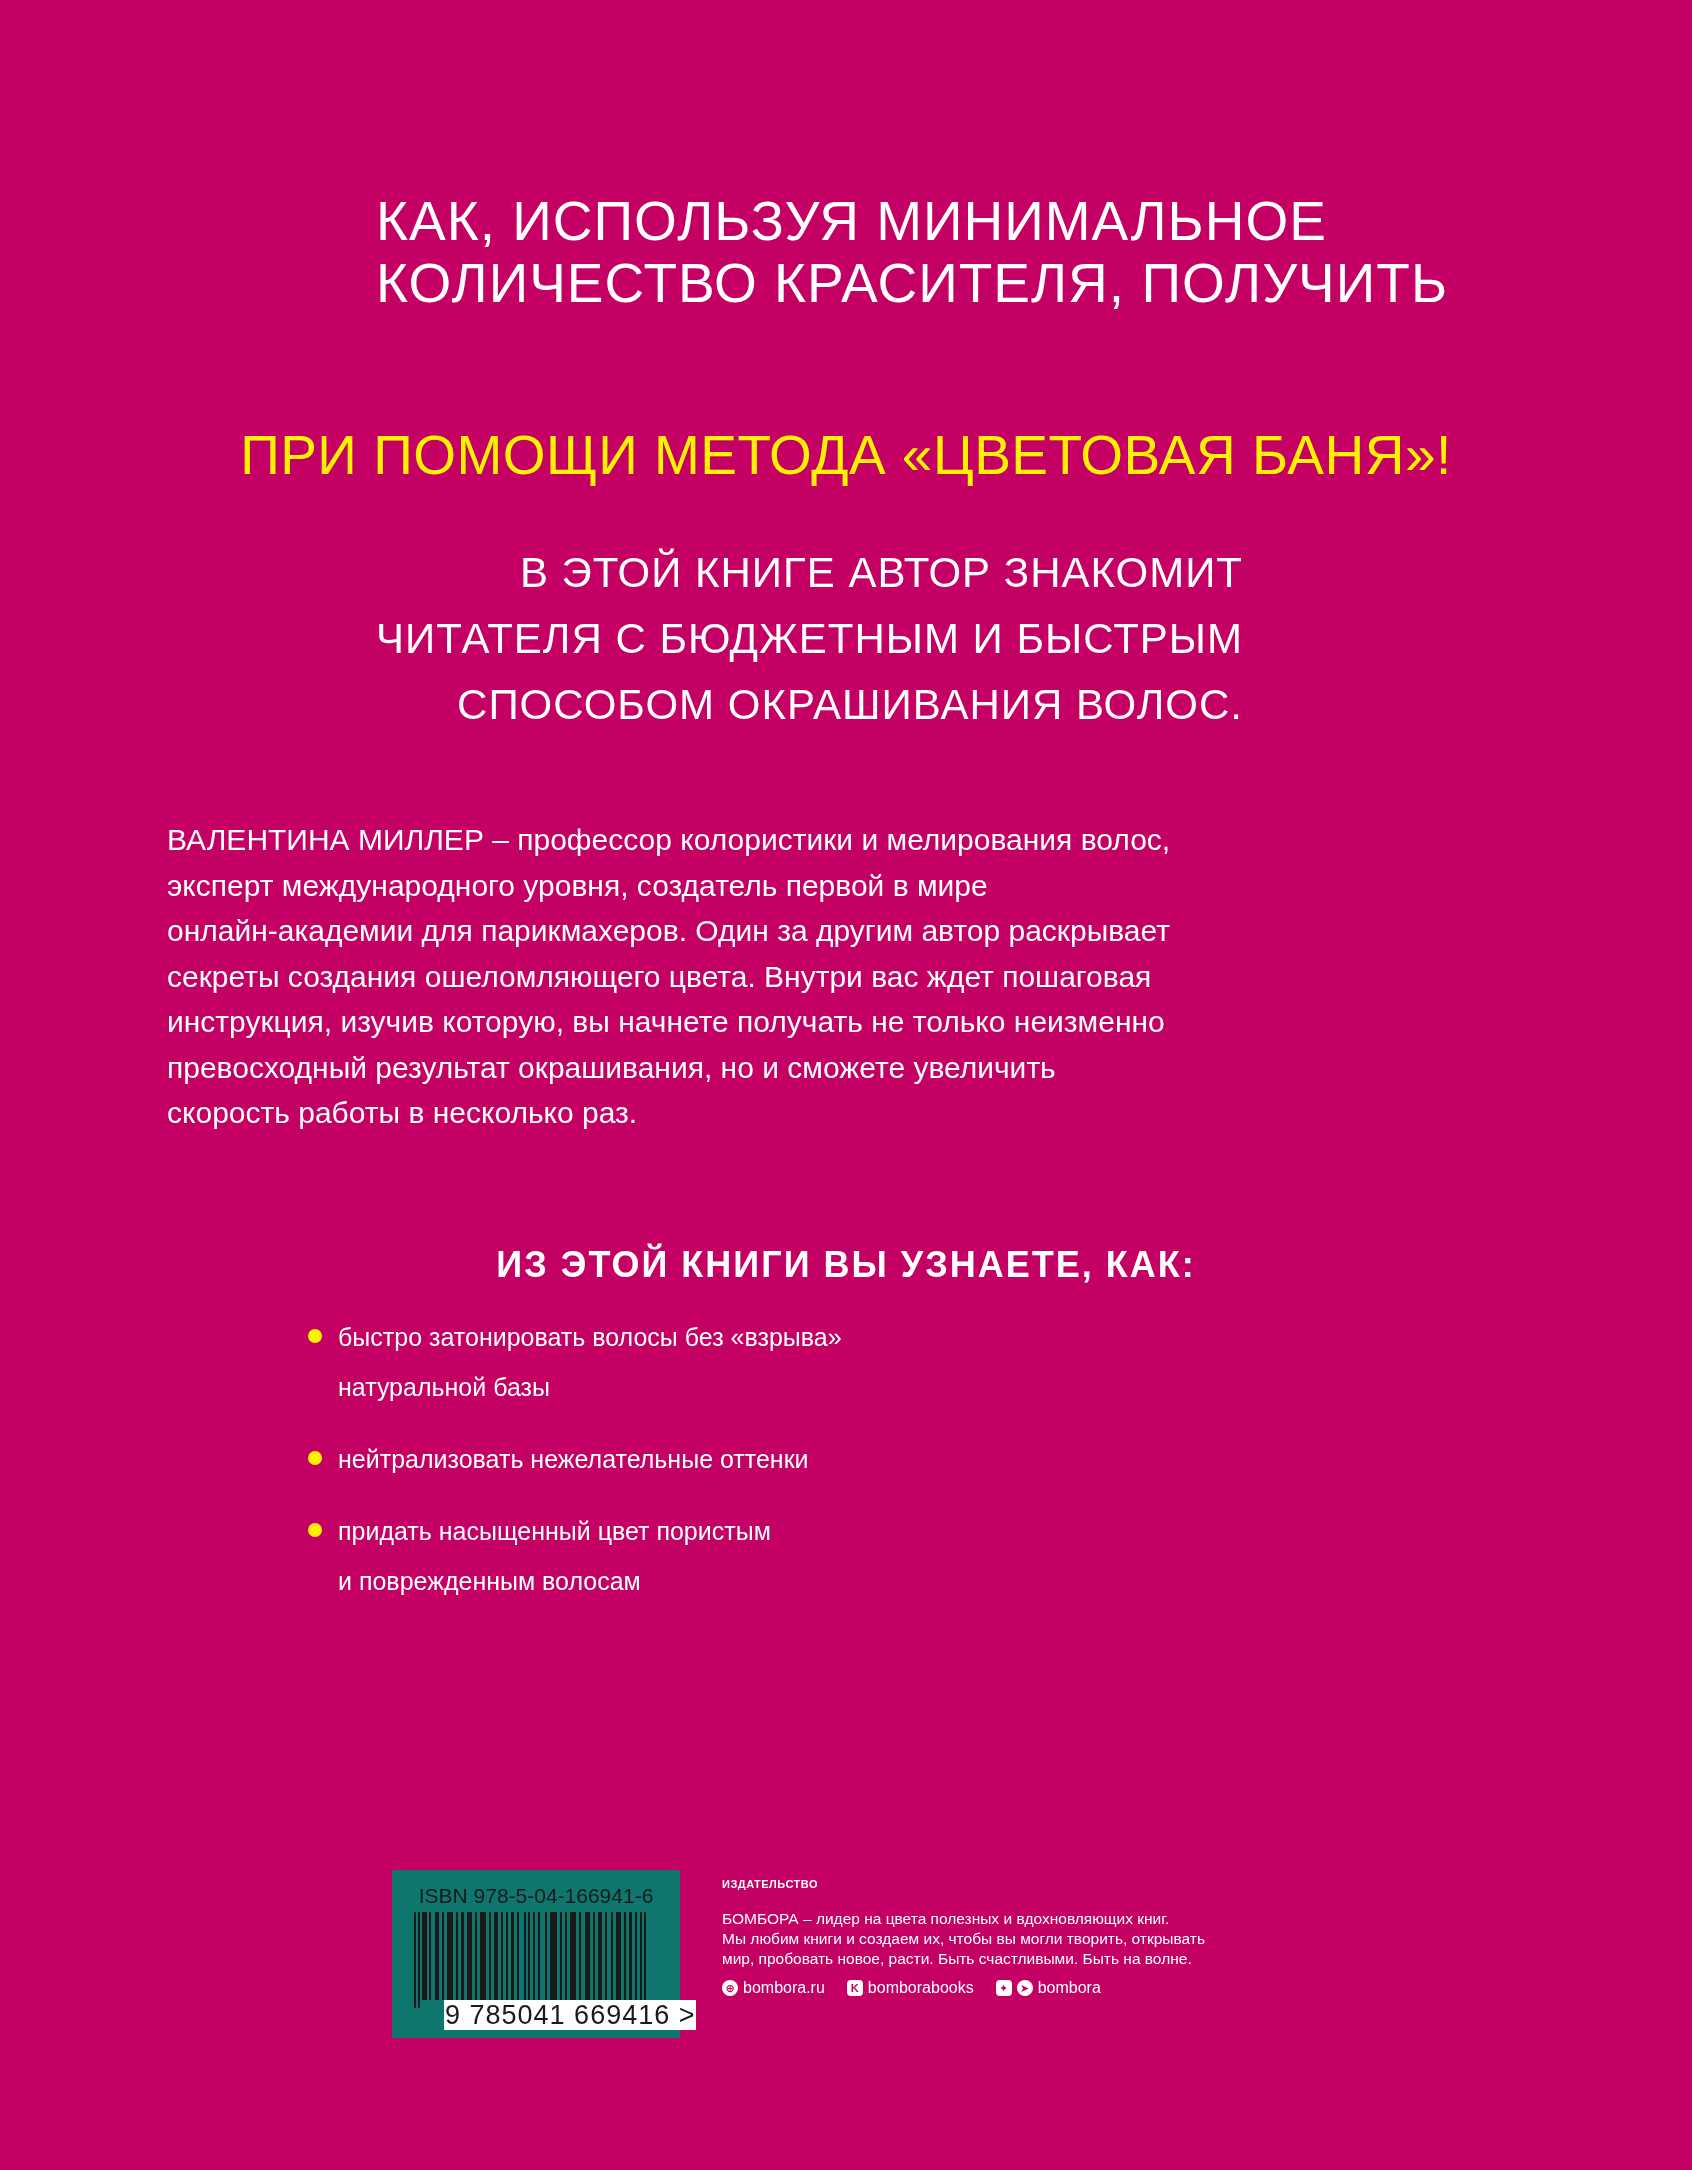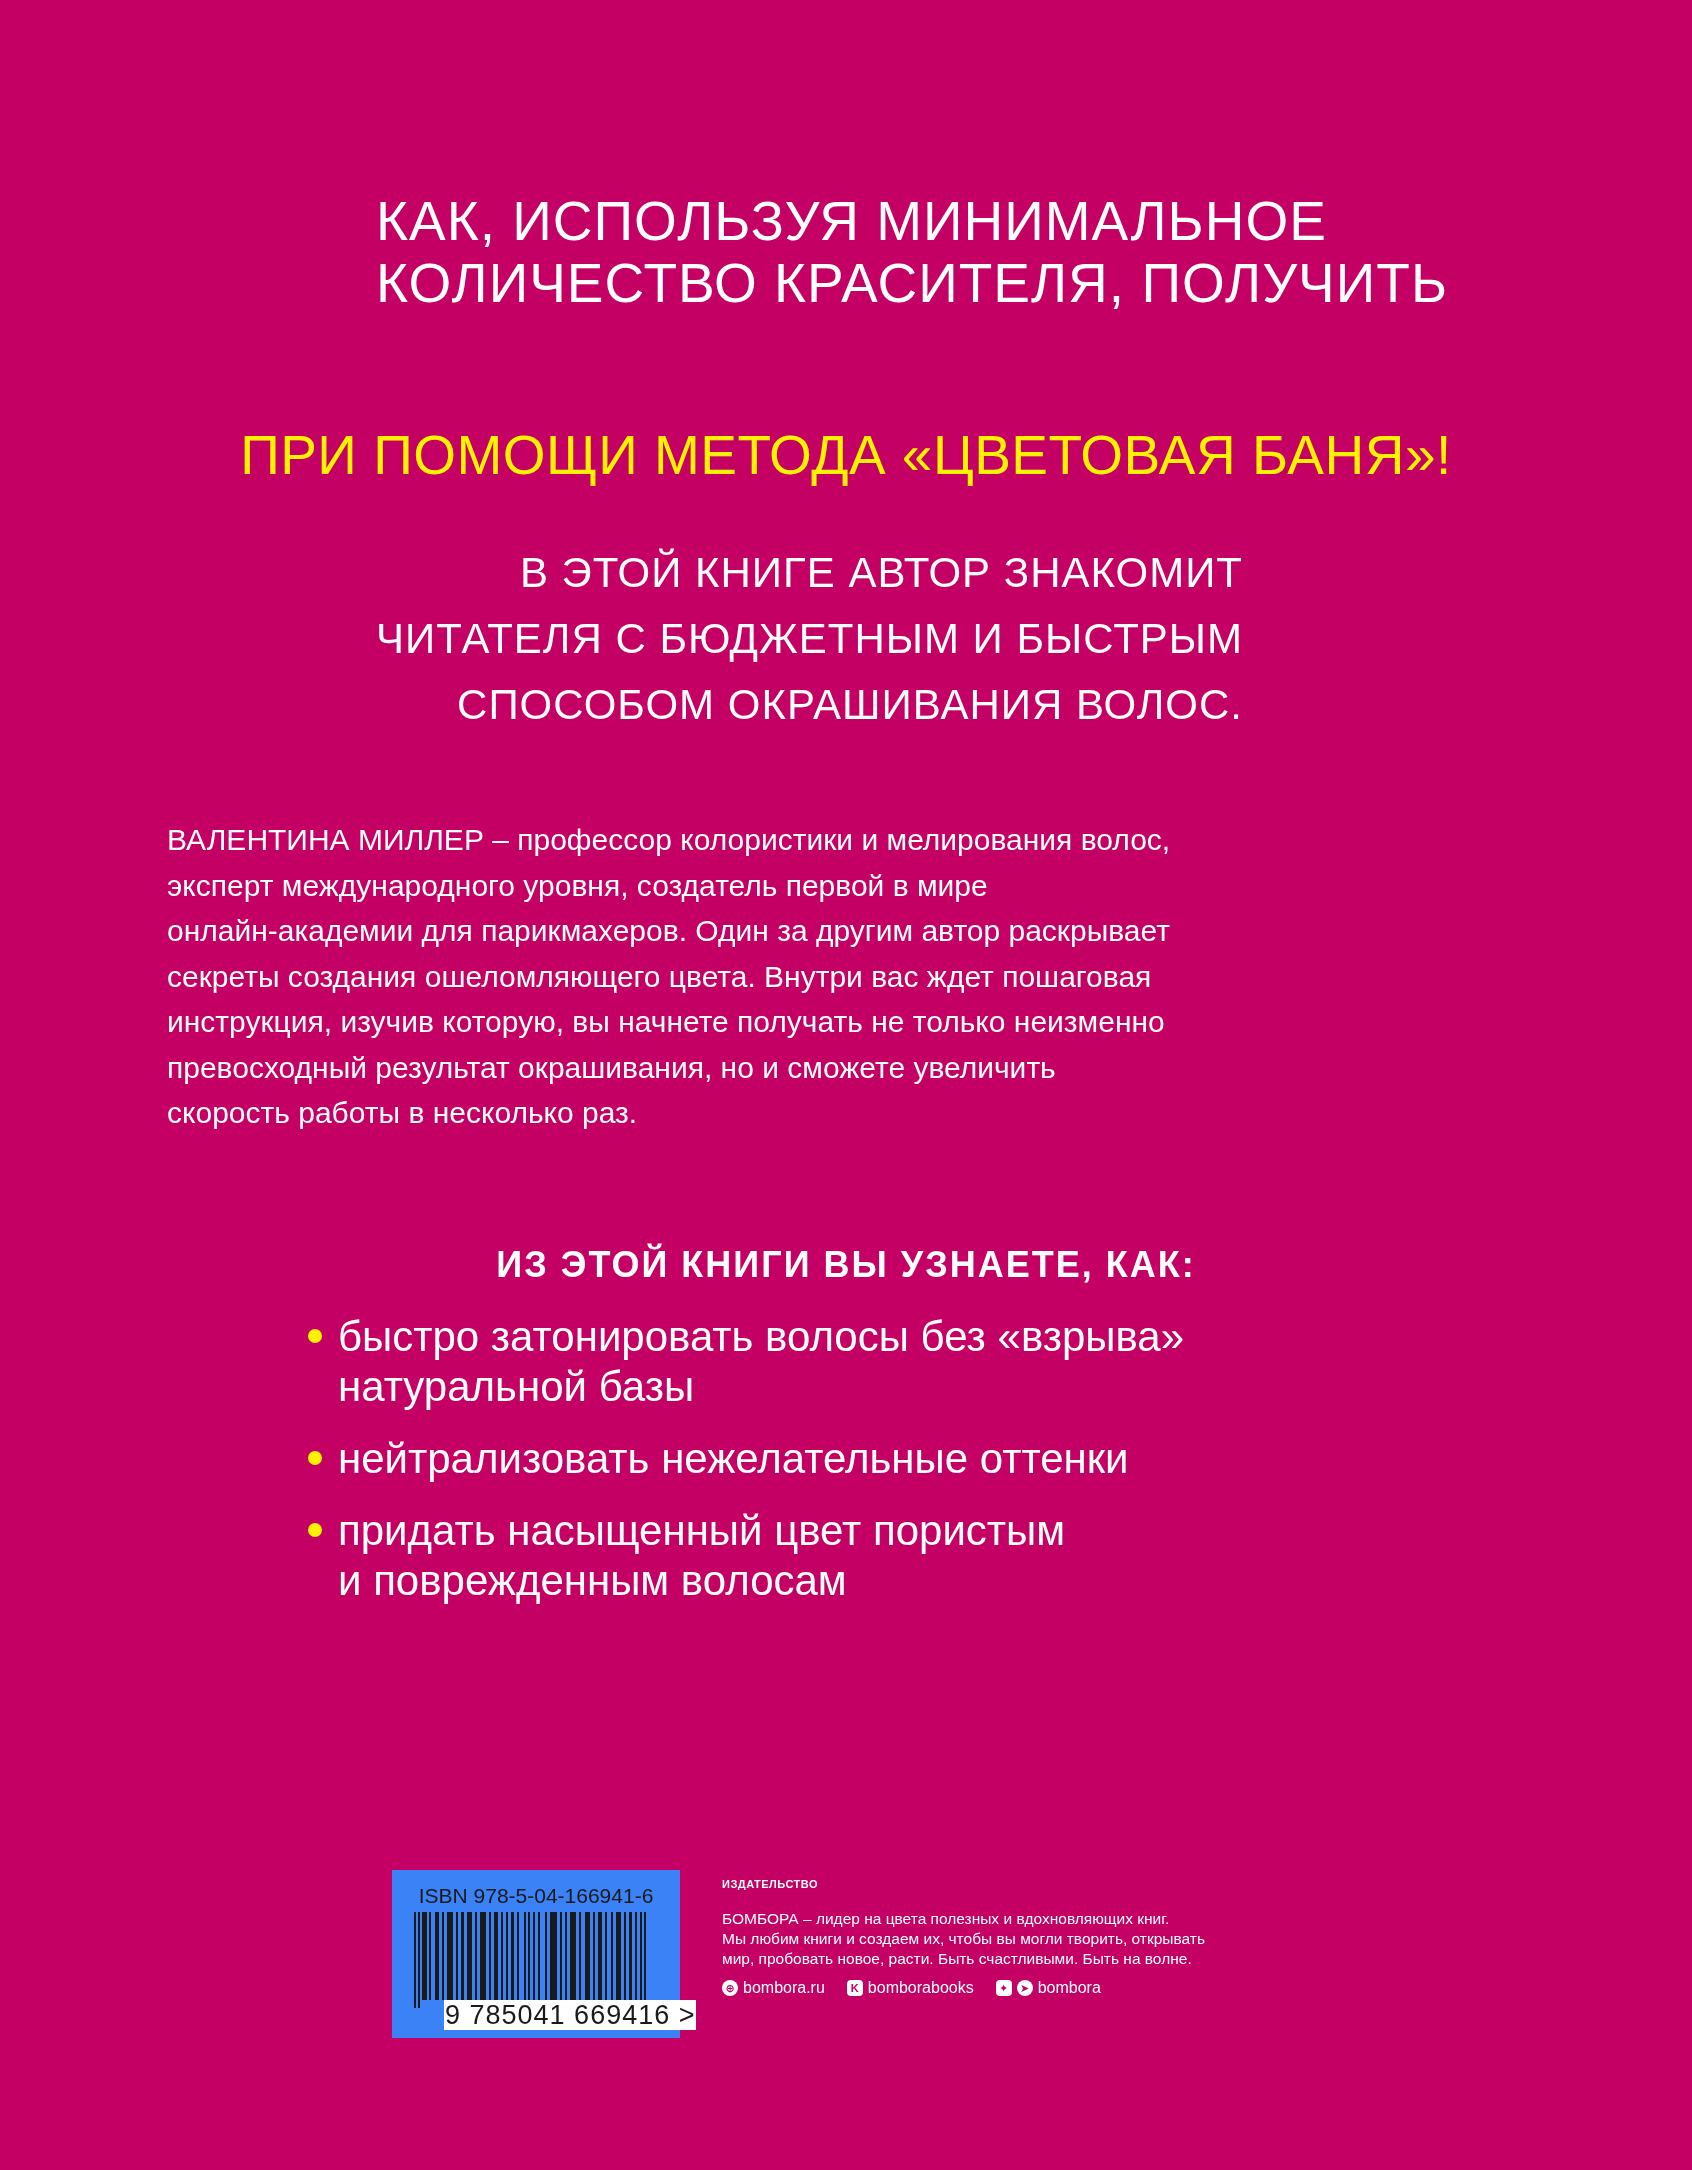--- a/index.html
+++ b/index.html
@@ -81,42 +81,42 @@
       left: 300px;
       top: 1312px;
       width: 1000px;
       margin: 0;
       padding: 0;
       list-style: none;
     }
     .bullet-item {
       position: relative;
       padding-left: 38px;
-      font-size: 42px;
+      font-size: 25px;
       line-height: 50px;
       margin-bottom: 22px;
     }
     .bullet-item .line { display: block; white-space: nowrap; }
     .bullet-dot {
       position: absolute;
       left: 8px;
       top: 17px;
       width: 14px;
       height: 14px;
       border-radius: 50%;
       background: #FFF200;
     }
 
     
     .isbn-box {
       left: 392px;
       top: 1870px;
       width: 288px;
       height: 168px;
-      background: #3b82f6;
+      background: #0f766e;
       color: #1a1a1a;
     }
     .isbn-text {
       position: absolute;
       left: 0;
       top: 14px;
       width: 100%;
       text-align: center;
       font-size: 21px;
       line-height: 24px;

